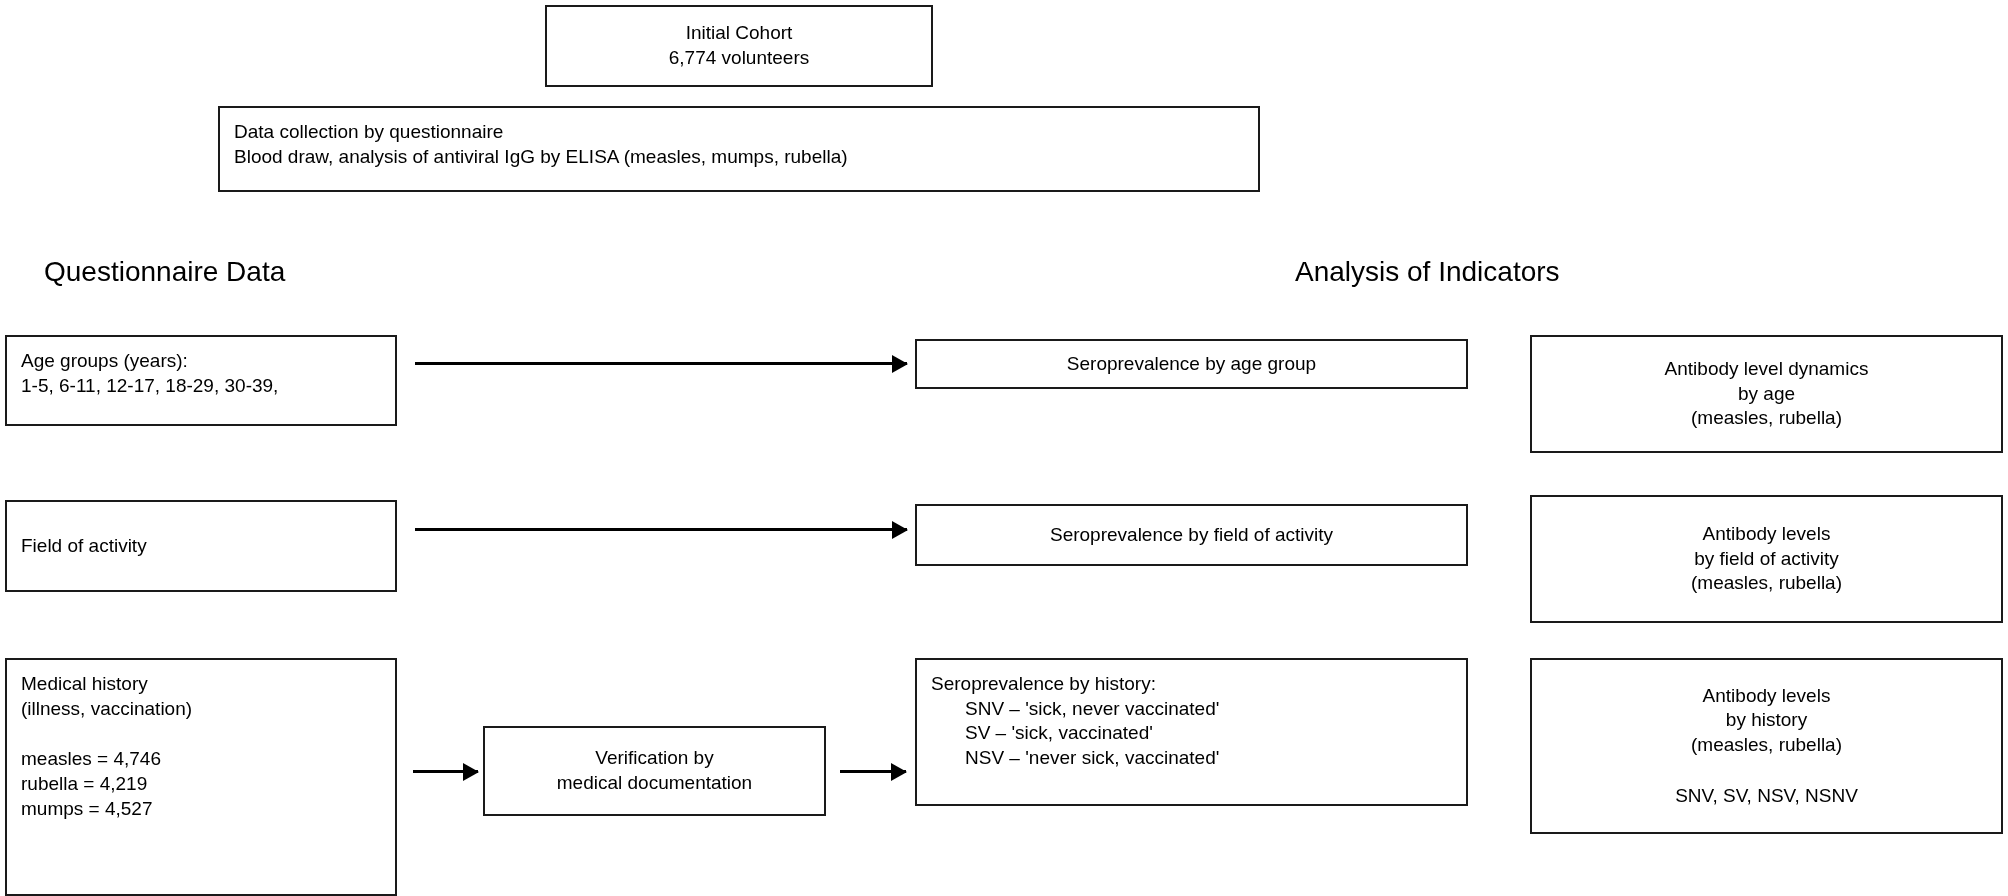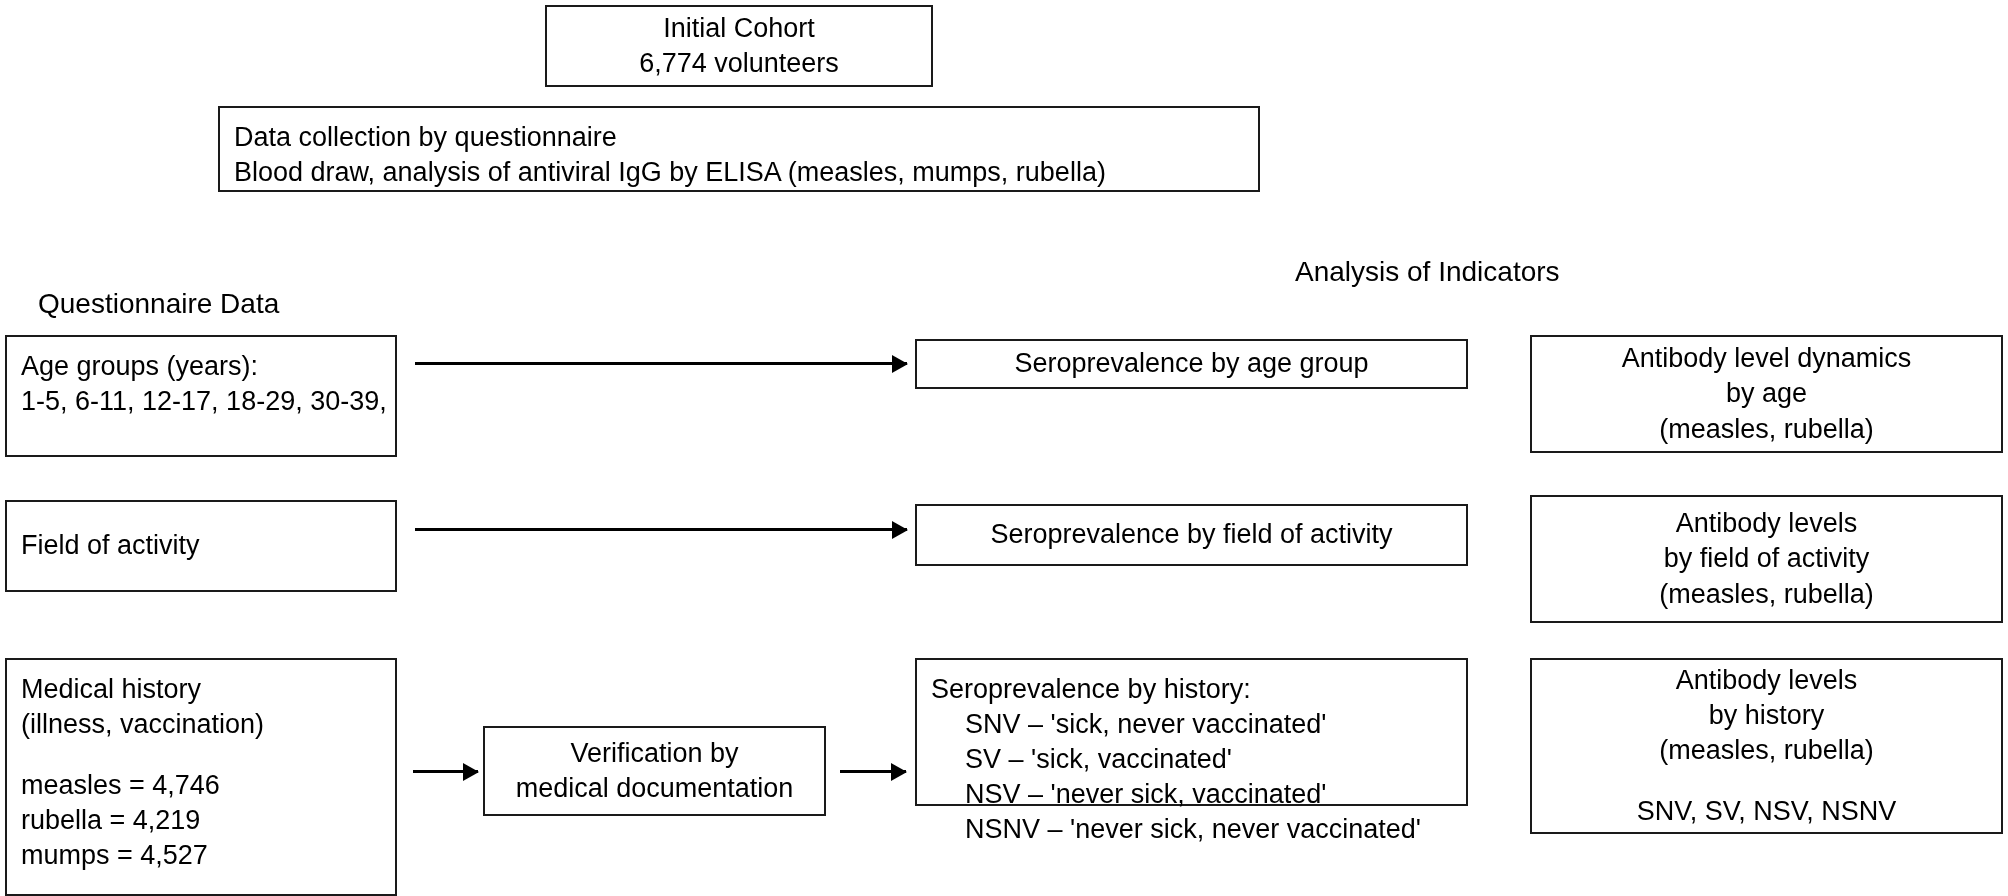--- a/index.html
+++ b/index.html
@@ -17,21 +17,21 @@
     width: 2008px;
     height: 896px;
     background: #ffffff;
     overflow: hidden;
   }
   .box {
     position: absolute;
     box-sizing: border-box;
     border: 2px solid #1a1a1a;
     background: #ffffff;
-    font-size: 27px;
+    font-size: 19px;
     line-height: 1.30;
     color: #000000;
     white-space: pre-wrap;
   }
   .box.center {
     display: flex;
     flex-direction: column;
     align-items: center;
     justify-content: center;
     text-align: center;
@@ -99,24 +99,24 @@
   <div class="box center" style="left:545px; top:5px; width:388px; height:82px;">
     <span class="line">Initial Cohort</span>
     <span class="line">6,774 volunteers</span>
   </div>
 
   <div class="box lefttop" style="left:218px; top:106px; width:1042px; height:86px;">
     <span class="line">Data collection by questionnaire</span>
     <span class="line">Blood draw, analysis of antiviral IgG by ELISA (measles, mumps, rubella)</span>
   </div>
 
-  <div class="section-label" style="left:38px; top:256px;margin-top:32px;">Questionnaire Data</div>
+  <div class="section-label" style="left:44px; top:256px;">Questionnaire Data</div>
   <div class="section-label" style="left:1295px; top:256px;">Analysis of Indicators</div>
 
-  <div class="box lefttop" style="left:5px; top:335px; width:392px; height:122px;">
+  <div class="box lefttop" style="left:5px; top:335px; width:392px; height:91px;">
     <span class="line">Age groups (years):</span>
     <span class="line">1-5, 6-11, 12-17, 18-29, 30-39,</span>
   </div>
 
   <div class="arrow" style="left:415px; top:362px; width:492px;"></div>
 
   <div class="box center" style="left:915px; top:339px; width:553px; height:50px;">
     <span class="line">Seroprevalence by age group</span>
   </div>
 
@@ -158,21 +158,20 @@
     <span class="line">medical documentation</span>
   </div>
 
   <div class="arrow" style="left:840px; top:770px; width:66px;"></div>
 
   <div class="box lefttop" style="left:915px; top:658px; width:553px; height:148px;">
     <span class="line">Seroprevalence by history:</span>
     <span class="line indent">SNV – 'sick, never vaccinated'</span>
     <span class="line indent">SV – 'sick, vaccinated'</span>
     <span class="line indent">NSV – 'never sick, vaccinated'</span>
-    <span class="line indent">NSNV – 'never sick, never vaccinated'</span>
   </div>
 
   <div class="box center" style="left:1530px; top:658px; width:473px; height:176px;">
     <span class="line">Antibody levels</span>
     <span class="line">by history</span>
     <span class="line">(measles, rubella)</span>
     <span class="line gap"></span>
     <span class="line">SNV, SV, NSV, NSNV</span>
   </div>
 

